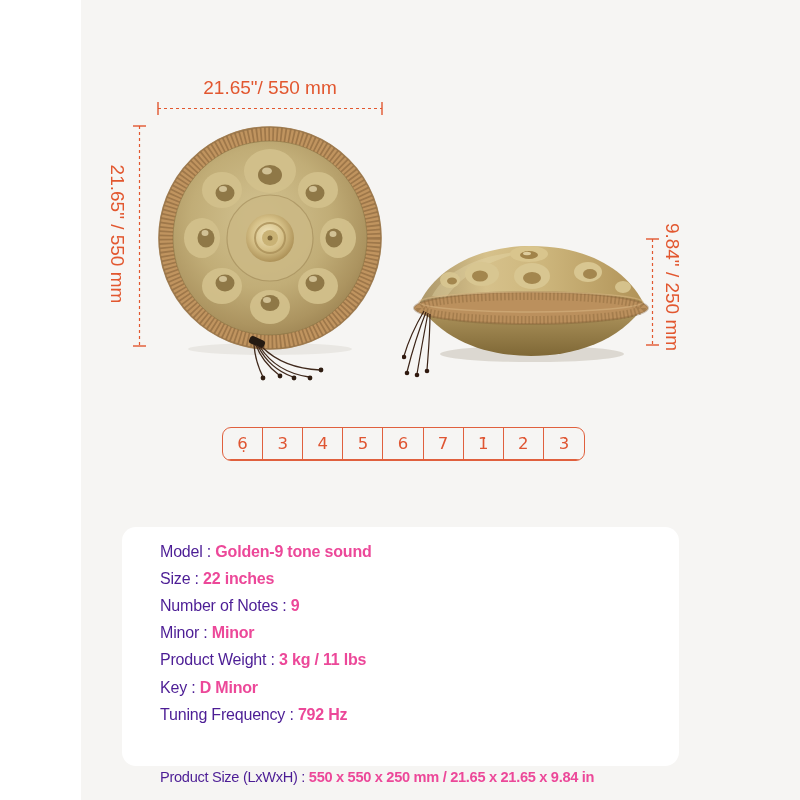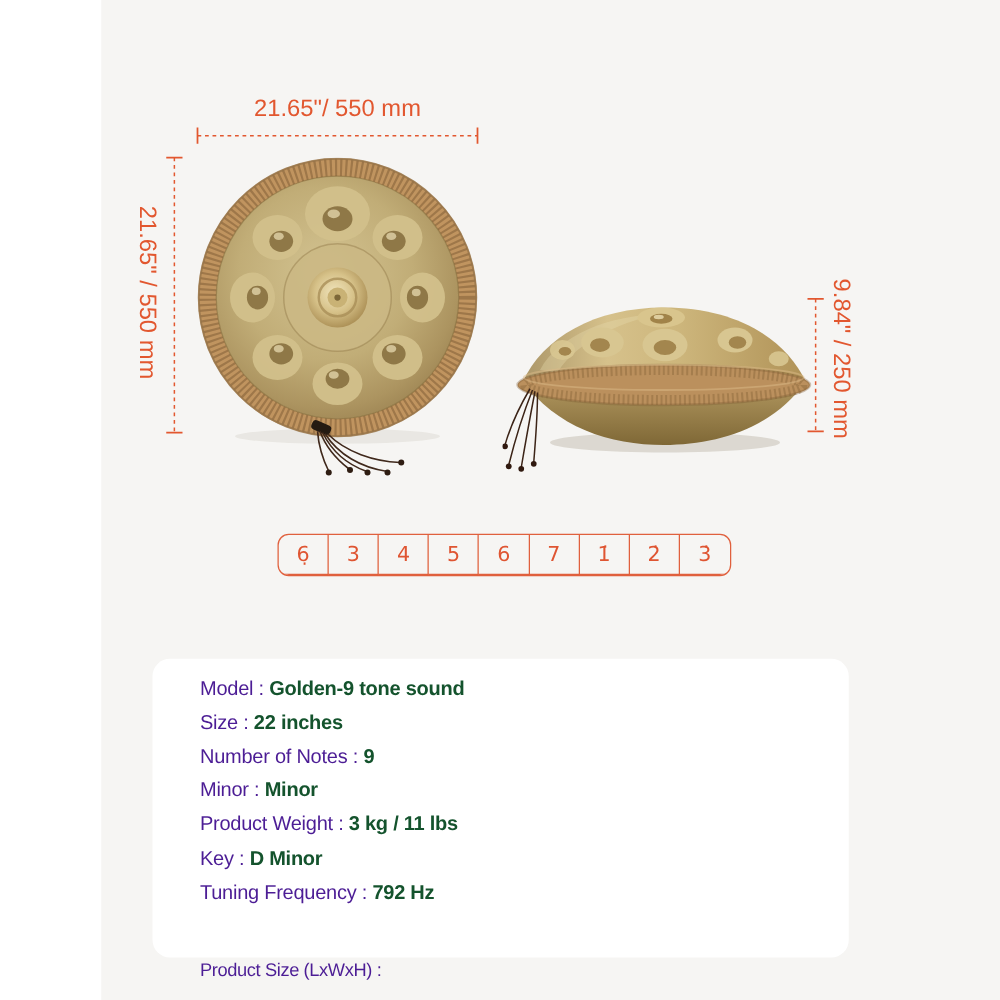--- a/index.html
+++ b/index.html
@@ -41,21 +41,21 @@
   .spec-card{
     position:absolute;left:122px;top:527px;width:557px;height:239px;
     background:#ffffff;border-radius:14px;box-sizing:border-box;
     padding:11px 0 0 38px;
   }
   .spec-row{
     height:27.2px;display:flex;align-items:center;white-space:nowrap;
     font-size:16px;letter-spacing:-0.2px;color:#222222;
   }
   .spec-row:last-child{font-size:14.6px;letter-spacing:-0.3px;margin-top:35px;}
-  .spec-value{color:#14532d;font-weight:700;}
+  .spec-value{color:#ec4899;font-weight:700;}
   .spec-label,.spec-sep{color:#4c1d95;font-weight:400;}
   .spec-sep{white-space:pre;}
 </style>
 </head>
 <body>
 
 <div class="stage">
 
   <div class="white-strip"></div>
 
@@ -262,16 +262,17 @@
         <span class="spec-value">D Minor</span>
     </div>
     <div class="spec-row">
       <span class="spec-label">Tuning Frequency</span>
         <span class="spec-sep"> : </span>
         <span class="spec-value">792 Hz</span>
     </div>
     <div class="spec-row">
       <span class="spec-label">Product Size (LxWxH)</span>
         <span class="spec-sep"> : </span>
+        <span class="spec-value">550 x 550 x 250 mm / 21.65 x 21.65 x 9.84 in</span>
     </div>
   </div>
 
 </div>
 
 </body></html>

